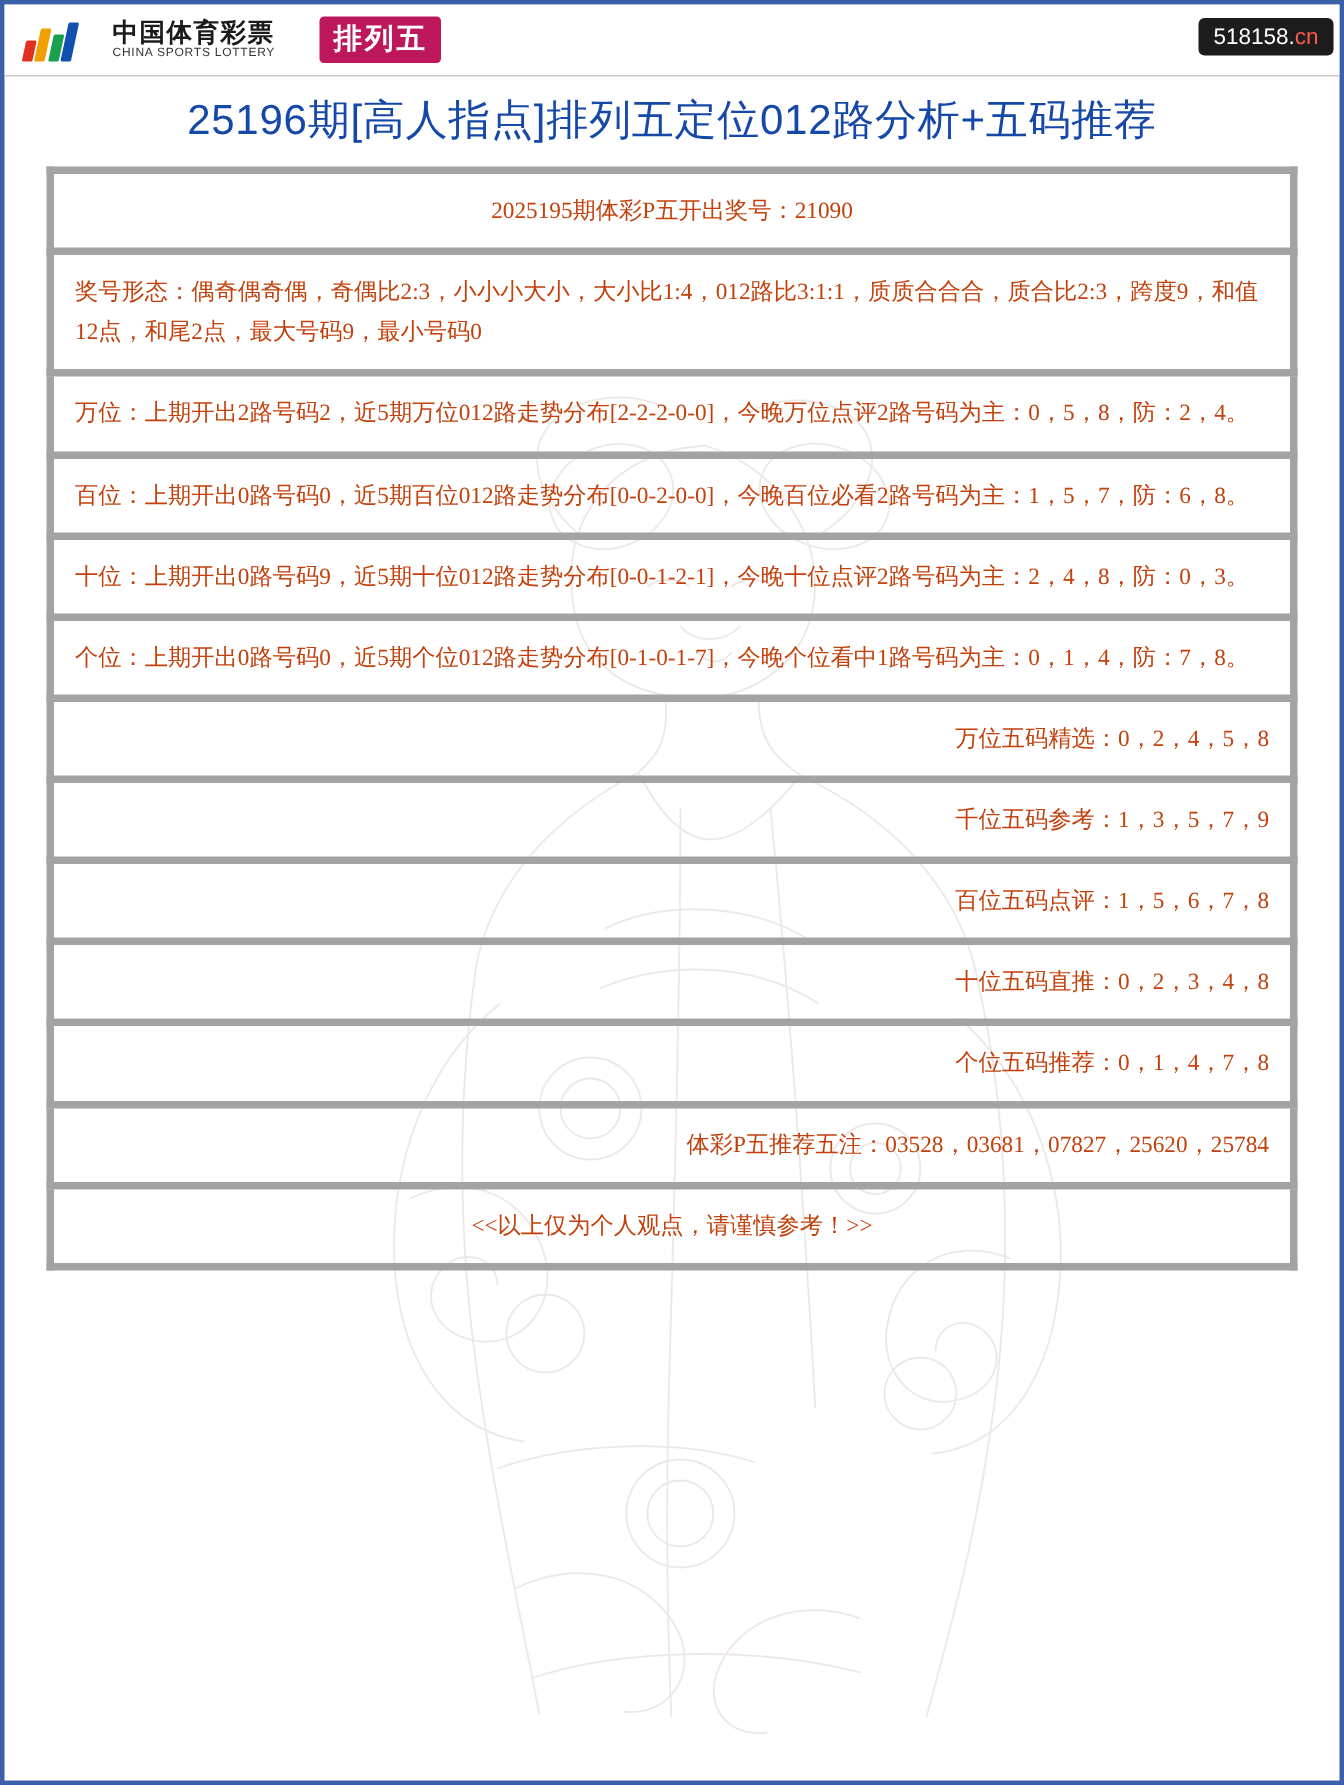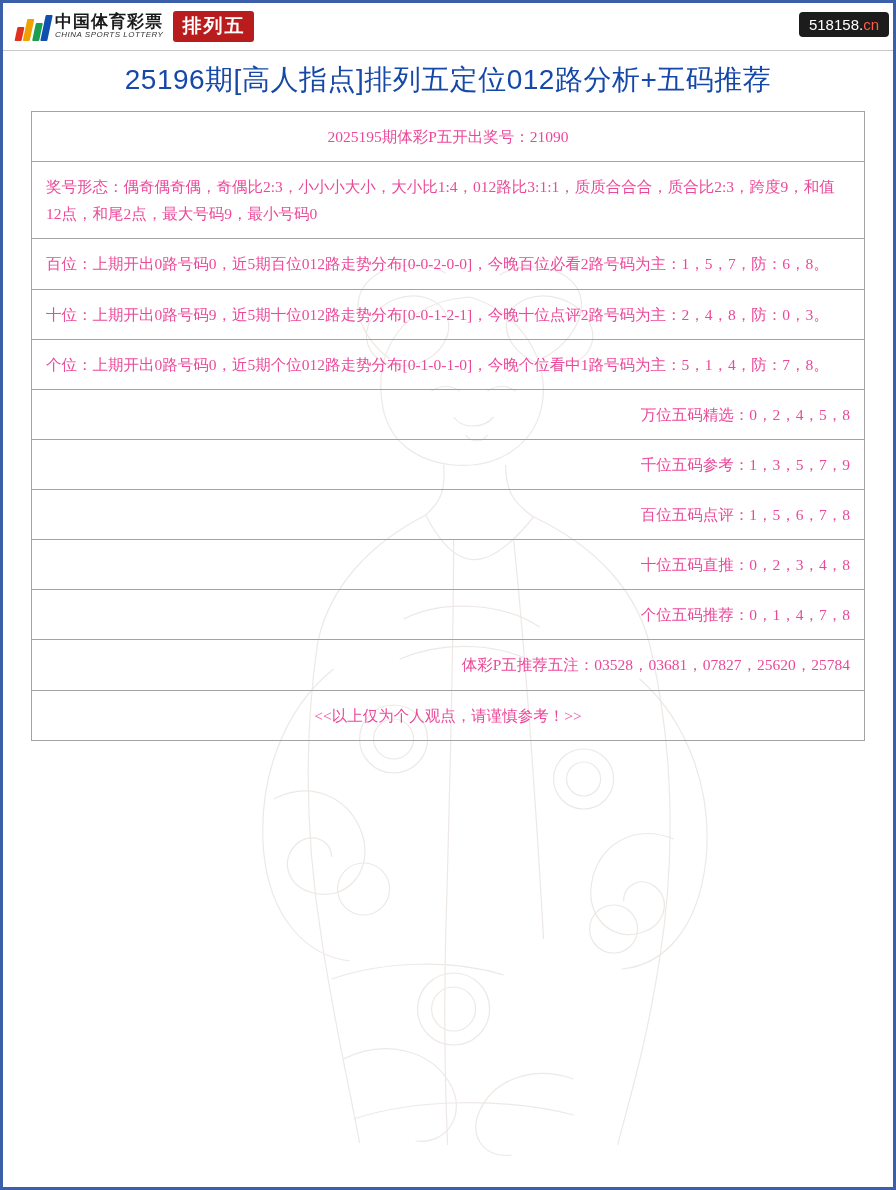--- a/index.html
+++ b/index.html
@@ -29,21 +29,21 @@
     background: #ffffff;
     border-bottom: 1px solid #c8c8c8;
     display: flex;
     align-items: center;
     padding: 0 10px;
     box-sizing: border-box;
   }
   .logo-wrap {
     display: flex;
     align-items: center;
-    gap: 0;
+    gap: 20px;
   }
   .logo-mark {
     width: 42px;
     height: 34px;
     background: #ffffff;
     position: relative;
     display: inline-block;
     overflow: hidden;
   }
   .logo-mark .bar {
@@ -66,25 +66,24 @@
   .logo-cn {
     font-size: 17px;
     font-weight: bold;
     color: #1a1a1a;
     letter-spacing: 1px;
   }
   .logo-en {
     font-size: 8px;
     color: #333333;
     letter-spacing: 0.5px;
-    font-style: italic;
   }
   .game-badge {
     margin-left: 10px;
-    background: #b91c1c;
+    background: #be185d;
     color: #ffffff;
     font-size: 19px;
     font-weight: bold;
     padding: 2px 9px 3px 9px;
     border-radius: 3px;
     letter-spacing: 2px;
     font-family: "DejaVu Sans", sans-serif;
   }
   .site-badge {
     position: absolute;
@@ -127,24 +126,24 @@
     z-index: 0;
   }
   table.main {
     position: relative;
     z-index: 1;
     width: 100%;
     border-collapse: collapse;
     background: transparent;
   }
   table.main td {
-    border: 1px solid #a3a3a3;
+    border: 5px solid #a3a3a3;
     padding: 11px 14px;
     font-size: 15.5px;
-    color: #ec4899;
+    color: #c2410c;
     line-height: 1.75;
     font-family: "Liberation Serif", "DejaVu Serif", serif;
   }
   td.head {
     text-align: center;
     font-size: 16px;
   }
   td.sect {
     text-align: center;
     font-size: 17px;
@@ -234,27 +233,30 @@
 
     <table class="main">
       <tbody>
         <tr>
           <td class="head">2025195期体彩P五开出奖号：21090</td>
         </tr>
         <tr>
           <td>奖号形态：偶奇偶奇偶，奇偶比2:3，小小小大小，大小比1:4，012路比3:1:1，质质合合合，质合比2:3，跨度9，和值12点，和尾2点，最大号码9，最小号码0</td>
         </tr>
         <tr>
+          <td>万位：上期开出2路号码2，近5期万位012路走势分布[2-2-2-0-0]，今晚万位点评2路号码为主：0，5，8，防：2，4。</td>
+        </tr>
+        <tr>
           <td>百位：上期开出0路号码0，近5期百位012路走势分布[0-0-2-0-0]，今晚百位必看2路号码为主：1，5，7，防：6，8。</td>
         </tr>
         <tr>
           <td>十位：上期开出0路号码9，近5期十位012路走势分布[0-0-1-2-1]，今晚十位点评2路号码为主：2，4，8，防：0，3。</td>
         </tr>
         <tr>
-          <td>个位：上期开出0路号码0，近5期个位012路走势分布[0-1-0-1-0]，今晚个位看中1路号码为主：5，1，4，防：7，8。</td>
+          <td>个位：上期开出0路号码0，近5期个位012路走势分布[0-1-0-1-7]，今晚个位看中1路号码为主：0，1，4，防：7，8。</td>
         </tr>
         <tr>
           <td class="pick">万位五码精选：0，2，4，5，8</td>
         </tr>
         <tr>
           <td class="pick">千位五码参考：1，3，5，7，9</td>
         </tr>
         <tr>
           <td class="pick">百位五码点评：1，5，6，7，8</td>
         </tr>

